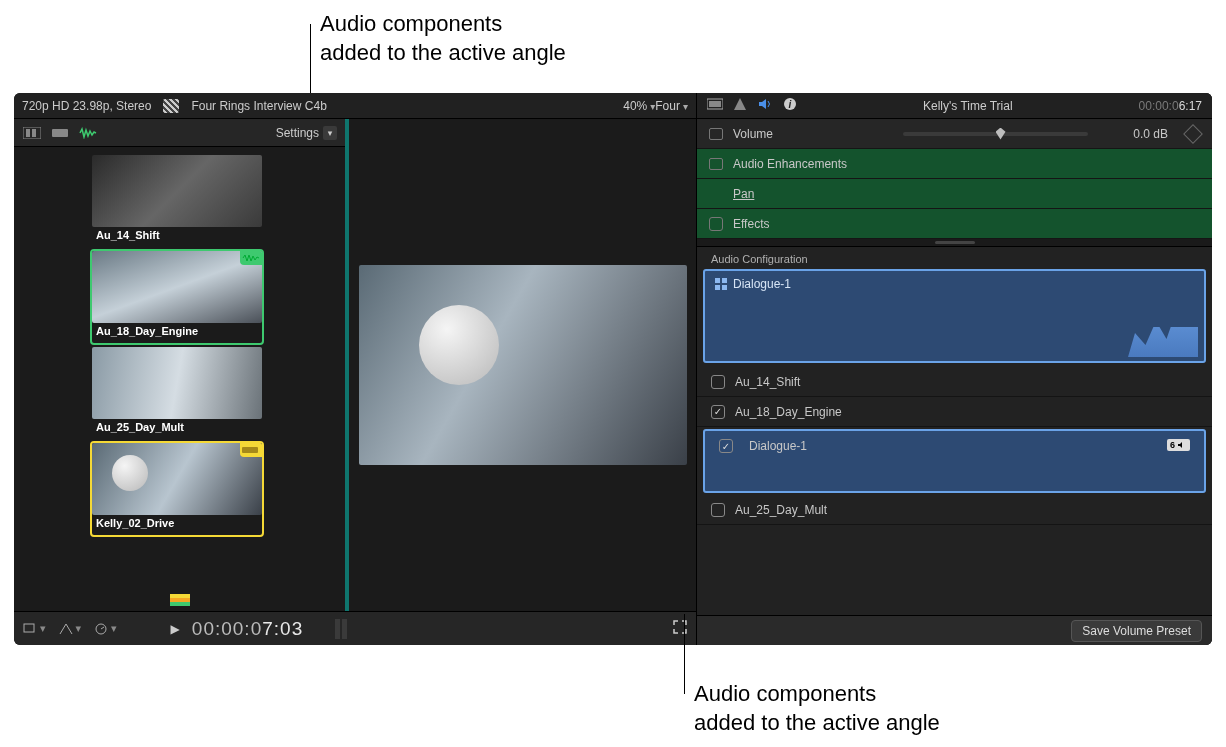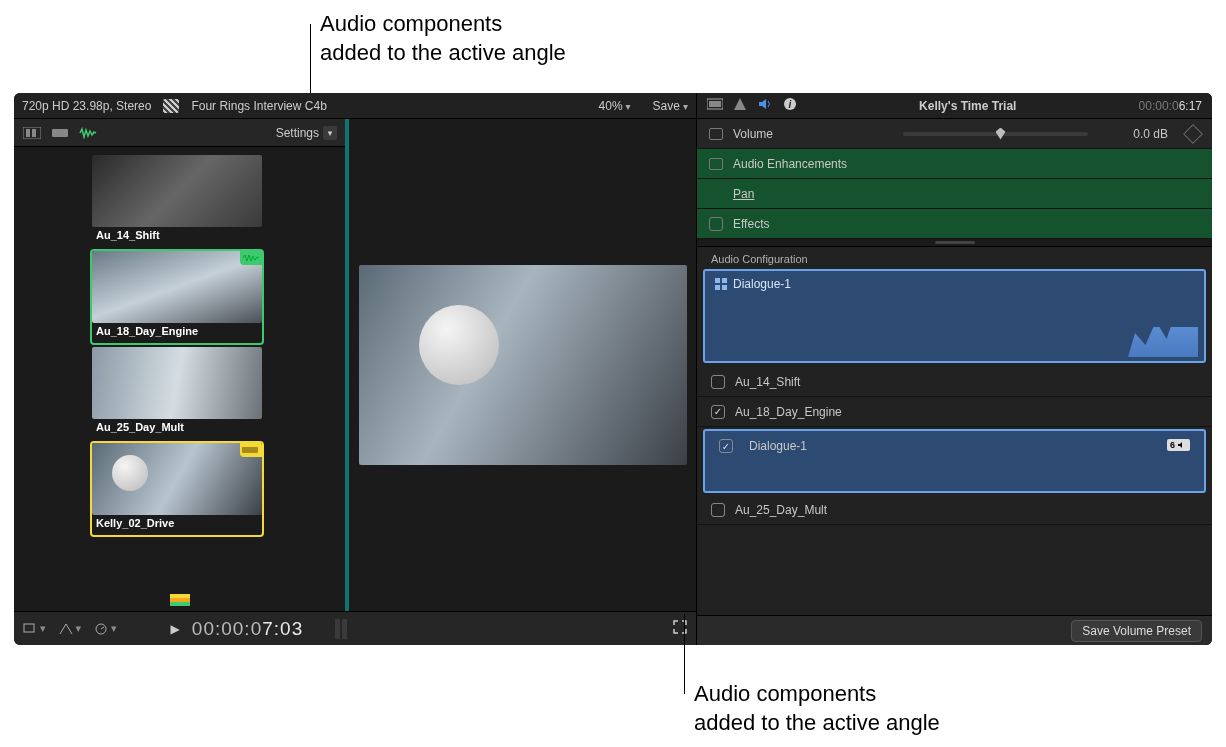--- a/index.html
+++ b/index.html
@@ -6,21 +6,21 @@
 body { background: #fff; width: 1226px; height: 747px; position: relative; }
 
 .callout { position: absolute; font-size: 22px; color: #000; line-height: 1.3; }
 .callout-line { position: absolute; background: #000; }
 
 .app { position: absolute; left: 14px; top: 93px; width: 1198px; height: 552px; background: #1e1e1e; border-radius: 6px; overflow: hidden; display: flex; flex-direction: column; }
 
 
 .topbar { height: 26px; background: #212121; display: flex; align-items: center; padding: 0 8px; color: #ccc; font-size: 12px; border-bottom: 1px solid #000; }
 .topbar .left { display: flex; align-items: center; gap: 12px; }
-.topbar .right { margin-left: auto; display: flex; align-items: center; gap: 22px; text-align: right; }
+.topbar .right { margin-left: auto; display: flex; align-items: center; gap: 0; text-align: right; }
 .clapper { width: 16px; height: 14px; display: inline-block; background: linear-gradient(45deg,#ccc 25%,#444 25%,#444 50%,#ccc 50%,#ccc 75%,#444 75%) ; background-size: 6px 6px; border-radius: 2px; }
 .chev::after { content: "▾"; margin-left: 3px; font-size: 10px; color: #aaa; }
 
 
 .main { flex: 1; display: flex; position: relative; }
 
 
 .left-col { width: 335px; background: #1b1b1b; display: flex; flex-direction: column; border-right: 4px solid #0f766e; }
 .left-toolbar { height: 28px; background: #262626; display: flex; align-items: center; padding: 0 8px; gap: 8px; border-bottom: 1px solid #000; }
 .icon-btn { width: 20px; height: 16px; display: inline-flex; align-items: center; justify-content: center; color: #999; }
@@ -49,21 +49,21 @@
 .transport { height: 34px; background: #262626; display: flex; align-items: center; padding: 0 8px; gap: 12px; border-top: 1px solid #000; }
 .transport .tc { font-family: ui-monospace, monospace; font-size: 19px; color: #bbb; letter-spacing: 1px; }
 .transport .tc .big { color: #e8e8e8; }
 .transport .play { color: #ccc; font-size: 12px; }
 .transport .fs { margin-left: auto; color: #ccc; }
 .mini-icon { color: #8a8a8a; font-size: 11px; display: inline-flex; align-items: center; gap: 2px; }
 
 
 .inspector { width: 516px; background: #222; display: flex; flex-direction: column; border-left: 1px solid #000; }
 .insp-header { height: 26px; background: #212121; display: flex; align-items: center; padding: 0 10px; gap: 10px; border-bottom: 1px solid #000; color: #ccc; font-size: 12px; }
-.insp-header .title { flex: 1; text-align: center; font-weight: bold; }
+.insp-header .title { flex: 1; text-align: center; }
 .insp-header .tc2 { font-family: ui-monospace, monospace; color: #7a7a7a; }
 .insp-header .tc2 .hl { color: #d8d8d8; }
 
 .row { height: 30px; display: flex; align-items: center; padding: 0 12px; font-size: 12px; color: #c8c8c8; border-bottom: 1px solid #151515; background: #262626; gap: 10px; }
 .row.dark { background: #14532d; }
 .row .label { flex: 0 0 160px; }
 .row .slider { flex: 1; height: 4px; background: #3a3a3a; border-radius: 2px; position: relative; }
 .row .slider .thumb2 { position: absolute; left: 50%; top: -4px; width: 10px; height: 12px; background: #bdbdbd; clip-path: polygon(50% 100%, 0 35%, 50% 0, 100% 35%); }
 .row .val { width: 70px; text-align: right; }
 .row .kf { width: 14px; height: 14px; border: 1px solid #666; transform: rotate(45deg); margin-left: 8px; }
@@ -101,21 +101,21 @@
     <div style="display:flex; flex-direction:column; flex:1;">
 
       <div class="topbar">
         <div class="left">
           <span>720p HD 23.98p, Stereo</span>
           <span class="clapper"></span>
           <span>Four Rings Interview C4b</span>
         </div>
         <div class="right">
           <span class="chev">40%</span>
-          <span class="chev">Save</span>
+          <span class="chev">Four</span>
         </div>
       </div>
 
       <div style="display:flex; flex:1; min-height:0;">
 
         <div class="left-col">
           <div class="left-toolbar">
             <span class="icon-btn">
               <svg width="18" height="12" viewBox="0 0 18 12">
                   <rect x="0" y="0" width="18" height="12" fill="none" stroke="#888"></rect>

